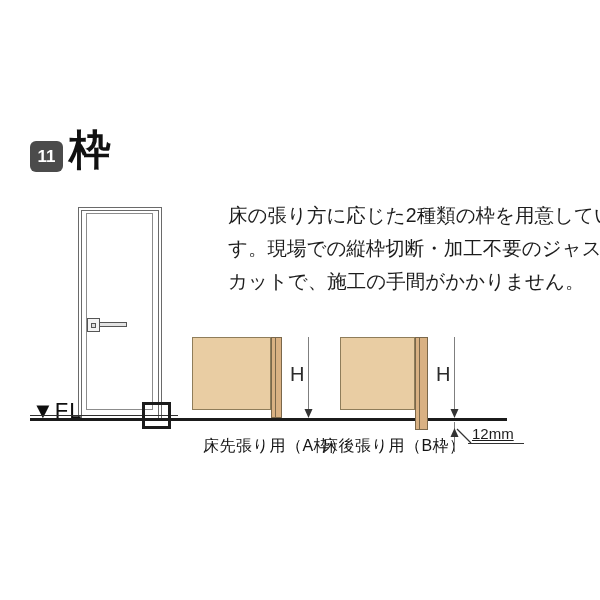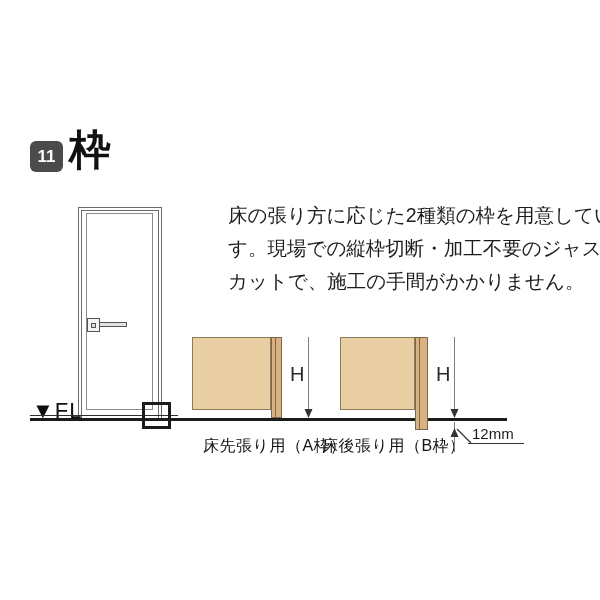--- a/index.html
+++ b/index.html
@@ -45,21 +45,21 @@
            background:var(--frame-fill,#d9b183); border:1px solid #7a674a; z-index:2; }
   .frame-b { position:absolute; left:415px; top:337px; width:13px; height:93px;
            background:var(--frame-fill,#d9b183); border:1px solid #7a674a; z-index:3; }
   .frame-groove { position:absolute; left:3px; top:0; width:1px; height:100%; background:#7a674a; }
 
   .dim-svg { position:absolute; left:0; top:0; width:600px; height:600px; pointer-events:none; z-index:2; }
 
   .h-label { position:absolute; font-size:20px; color:#2b2b2b; }
   .h-label-a { left:290px; top:363px; }
   .h-label-b { left:436px; top:363px; }
-  .offset-label { position:absolute; left:472px; top:425px; font-size:15px; color:#1c1c1c; z-index:5; }
+  .offset-label { position:absolute; left:472px; top:425px; font-size:15px; color:#1c1c1c; z-index:5;text-decoration:underline; }
 
   .caption { position:absolute; top:436px; font-size:16px; color:#141414; letter-spacing:0.5px; white-space:nowrap; }
   .caption-a { left:203px; }
   .caption-b { left:322px; }
 </style>
 </head>
 <body>
 
 <div class="page">
 

